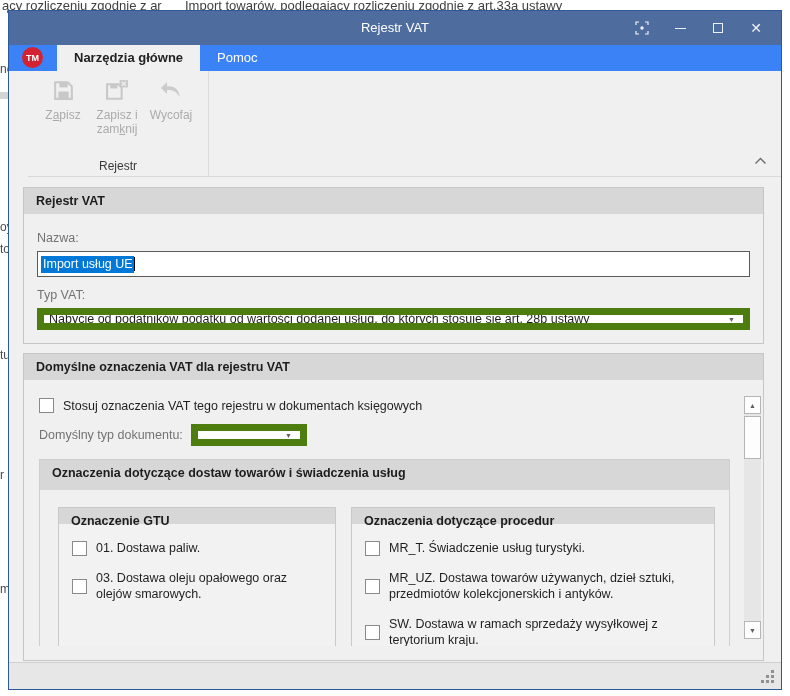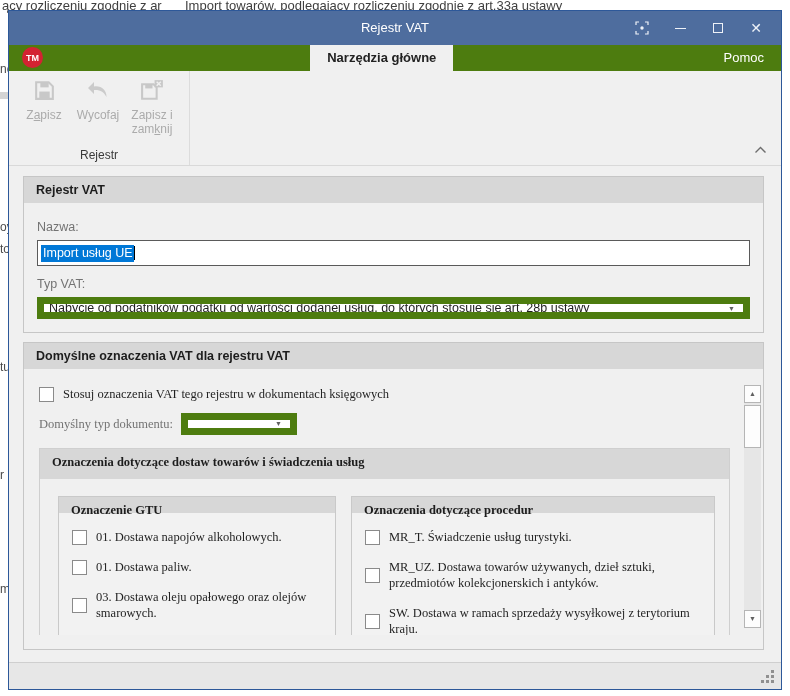--- a/index.html
+++ b/index.html
@@ -29,31 +29,31 @@
     position:absolute; left:50%; top:0; transform:translateX(-50%);
     line-height:34px; color:#ffffff; font-size:13px;
   }
   .tb-buttons { position:absolute; right:6px; top:0; height:34px; display:flex; }
   .tb-btn { width:38px; height:34px; display:flex; align-items:center; justify-content:center; color:#eef2f8; cursor:default; }
   .glyph-min { width:11px; height:1px; background:#eef2f8; }
   .glyph-max { width:10px; height:10px; border:1px solid #eef2f8; }
   .glyph-close { font-size:14px; line-height:14px; color:#eef2f8; }
 
   
-  .tabrow { height:26px; background:#4d7c0f; display:flex; align-items:stretch; flex:0 0 auto;justify-content:space-between; }
+  .tabrow { height:26px; background:#3b82f6; display:flex; align-items:stretch; flex:0 0 auto; }
   .logo {
     width:21px; height:21px; border-radius:50%; background:#d32332; color:#fff;
     font-size:9px; font-weight:bold; display:flex; align-items:center; justify-content:center;
     margin:2px 14px 0 13px; flex:0 0 auto;
   }
   .tab { padding:0 17px; line-height:26px; font-size:13px; color:#ffffff; cursor:default; }
   .tab.active { background:#f0f0f0; color:#222222;font-weight:bold; }
 
   
-  .ribbon { height:95px; background:#f0f0f0; border-bottom:1px solid #d9d9d9; position:relative; flex:0 0 auto; }
+  .ribbon { height:106px; background:#f0f0f0; border-bottom:1px solid #d9d9d9; position:relative; flex:0 0 auto;margin-left:19px; }
   .ribbon-group { position:absolute; left:0; top:0; bottom:0; width:181px; border-right:1px solid #dcdcdc; }
   .rbuttons { display:flex; padding:7px 0 0 8px; }
   .rbtn { width:54px; display:flex; flex-direction:column; align-items:center; color:#ababab; font-size:12px; line-height:14px; text-align:center; }
   .rbtn .ricon { height:30px; display:flex; align-items:flex-start; justify-content:center; }
   .rbtn u { text-decoration:underline; }
   .rgroup-label { position:absolute; bottom:3px; left:0; width:100%; text-align:center; font-size:12px; color:#3a3a3a; }
   .ribbon-collapse { position:absolute; right:14px; bottom:7px; cursor:default; }
 
   
   .dialog-body { flex:1 1 auto; position:relative; overflow:hidden; }
@@ -73,21 +73,21 @@
   .textbox .selected { background:#0078d7; color:#ffffff; padding:1px 1px 2px 2px; }
   .caret { display:inline-block; width:1px; height:14px; background:#000; }
   .mt11 { margin-top:11px; }
   .combobox {
     margin-top:6px; height:22px; border:7px solid #4d7c0f; background:#ffffff;
     display:flex; align-items:center; font-size:12.5px; padding-left:5px; overflow:hidden;
   }
   .combo-arrow { margin-left:auto; padding-right:8px; color:#606060; font-size:7px; flex:0 0 auto; }
 
   
-  .gb-body2 { position:relative; height:282px; padding:16px 26px 0 15px;font-family:Liberation Serif, serif; }
+  .gb-body2 { position:relative; height:282px; padding:16px 26px 0 15px; }
   .viewport { height:250px; overflow:hidden; }
   .check-row { display:flex; align-items:center; margin-top:2px; }
   .checkbox { width:15px; height:15px; border:1px solid #8a8a8a; background:#fff; flex:0 0 auto; }
   .check-label { font-size:12.5px; margin-left:9px; }
   .doc-row { display:flex; align-items:center; margin-top:11px; }
   .doc-row .combobox { margin:0 0 0 8px; width:116px; }
 
   .subsection { margin-top:13px; width:691px; height:260px; border:1px solid #cfcfcf; background:#f0f0f0; }
   .gb-header.sub { height:30px; line-height:27px; }
   .panels { display:flex; padding:17px 0 0 18px; }
@@ -122,21 +122,21 @@
 </head>
 <body>
 
 <div>
   <div class="bg-frag bg-top-left">ący rozliczeniu zgodnie z ar</div>
   <div class="bg-frag bg-top-right">Import towarów, podlegający rozliczeniu zgodnie z art.33a ustawy</div>
   <div class="bg-left-col">
     <span style="top:62px">ne</span>
     <span style="top:220px">oy</span>
     <span style="top:242px">to</span>
-    <span style="top:360px">tu</span>
+    <span style="top:348px">tu</span>
     <span style="top:468px">r</span>
     <span style="top:582px">m</span>
   </div>
   <div class="bg-left-band"></div>
 </div>
 
 <div class="window">
 
   <div class="titlebar">
     <div class="title">Rejestr VAT</div>
@@ -176,40 +176,40 @@
             <svg width="25" height="25" viewBox="0 0 24 24">
               <path d="M4 4 H16 L20 8 V20 H4 Z" fill="none" stroke="#c8c8c8" stroke-width="2"></path>
               <rect x="8" y="4" width="8" height="5" fill="#c8c8c8"></rect>
               <rect x="7" y="13" width="10" height="7" fill="#c8c8c8"></rect>
             </svg>
           </span>
           <span class="rlabel"><span>Z</span><u>a</u><span>pisz</span></span>
         </div>
         <div class="rbtn">
           <span class="ricon">
-            <svg width="26" height="24" viewBox="0 0 26 24">
-              <path d="M9 4 L3 10 L9 16 V12 C15 11.5 19 14 21.5 19 C21.5 12 16.5 7.5 9 8.5 Z" fill="#cbcbcb"></path>
-            </svg>
-          </span>
-          <span class="rlabel">Wycofaj</span>
-        </div>
-        <div class="rbtn">
-          <span class="ricon">
             <svg width="27" height="25" viewBox="0 0 26 24">
               <path d="M3 6 H14 L17 9 V20 H3 Z" fill="none" stroke="#c8c8c8" stroke-width="2"></path>
               <rect x="6" y="6" width="7" height="4" fill="#c8c8c8"></rect>
               <rect x="15" y="2" width="8" height="7" fill="#c8c8c8"></rect>
               <path d="M17 3.5 L21 7.5 M21 3.5 L17 7.5" stroke="#f0f0f0" stroke-width="1.4"></path>
             </svg>
           </span>
           <span class="rlabel">
             <span>Zapisz i</span><br>
             <span>zam</span><u>k</u><span>nij</span>
           </span>
         </div>
+        <div class="rbtn">
+          <span class="ricon">
+            <svg width="26" height="24" viewBox="0 0 26 24">
+              <path d="M9 4 L3 10 L9 16 V12 C15 11.5 19 14 21.5 19 C21.5 12 16.5 7.5 9 8.5 Z" fill="#cbcbcb"></path>
+            </svg>
+          </span>
+          <span class="rlabel">Wycofaj</span>
+        </div>
       </div>
       <div class="rgroup-label">Rejestr</div>
     </div>
     <div class="ribbon-collapse">
       <svg width="13" height="8" viewBox="0 0 13 8">
           <path d="M1.5 6.5 L6.5 1.5 L11.5 6.5" stroke="#6d6d6d" stroke-width="1.4" fill="none"></path>
         </svg>
     </div>
   </div>
 
@@ -251,24 +251,20 @@
 
           <div class="subsection">
             <div class="gb-header sub">Oznaczenia dotyczące dostaw towarów i świadczenia usług</div>
             <div class="panels">
 
               <div class="panel pleft">
                 <div class="gb-header panel-h">Oznaczenie GTU</div>
                 <div class="panel-body">
                   <label class="check-item">
                     <span class="checkbox"></span>
-                    <span class="check-label">01. Dostawa napojów alkoholowych.</span>
-                  </label>
-                  <label class="check-item">
-                    <span class="checkbox"></span>
                     <span class="check-label">01. Dostawa paliw.</span>
                   </label>
                   <label class="check-item">
                     <span class="checkbox"></span>
                     <span class="check-label">03. Dostawa oleju opałowego oraz olejów smarowych.</span>
                   </label>
 
                 </div>
               </div>
 

